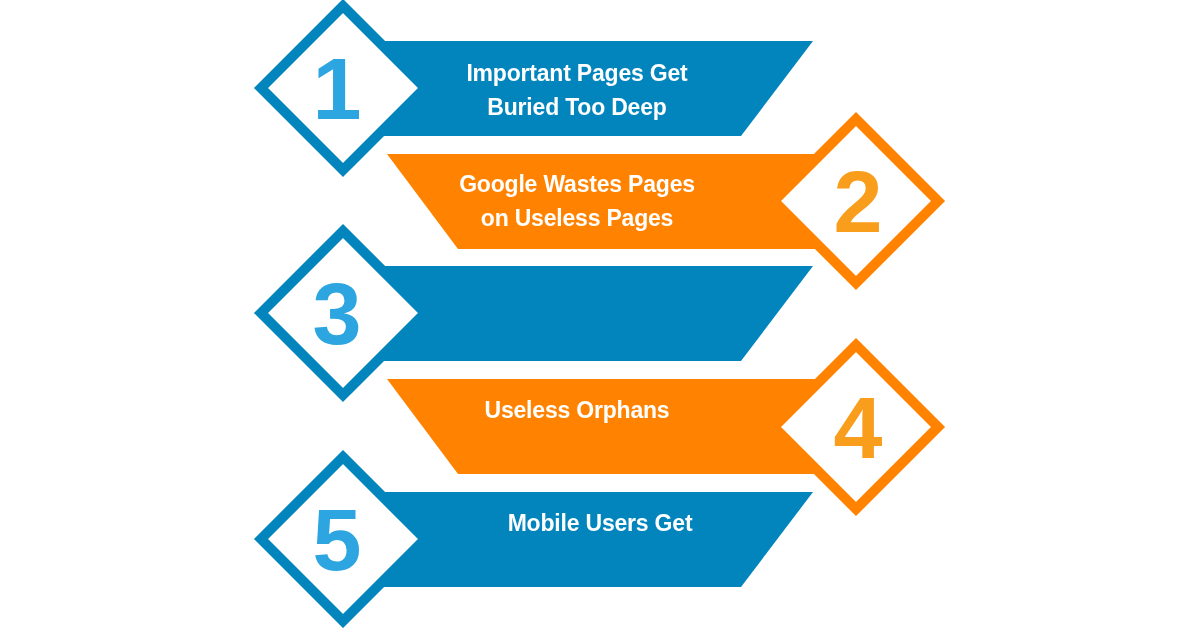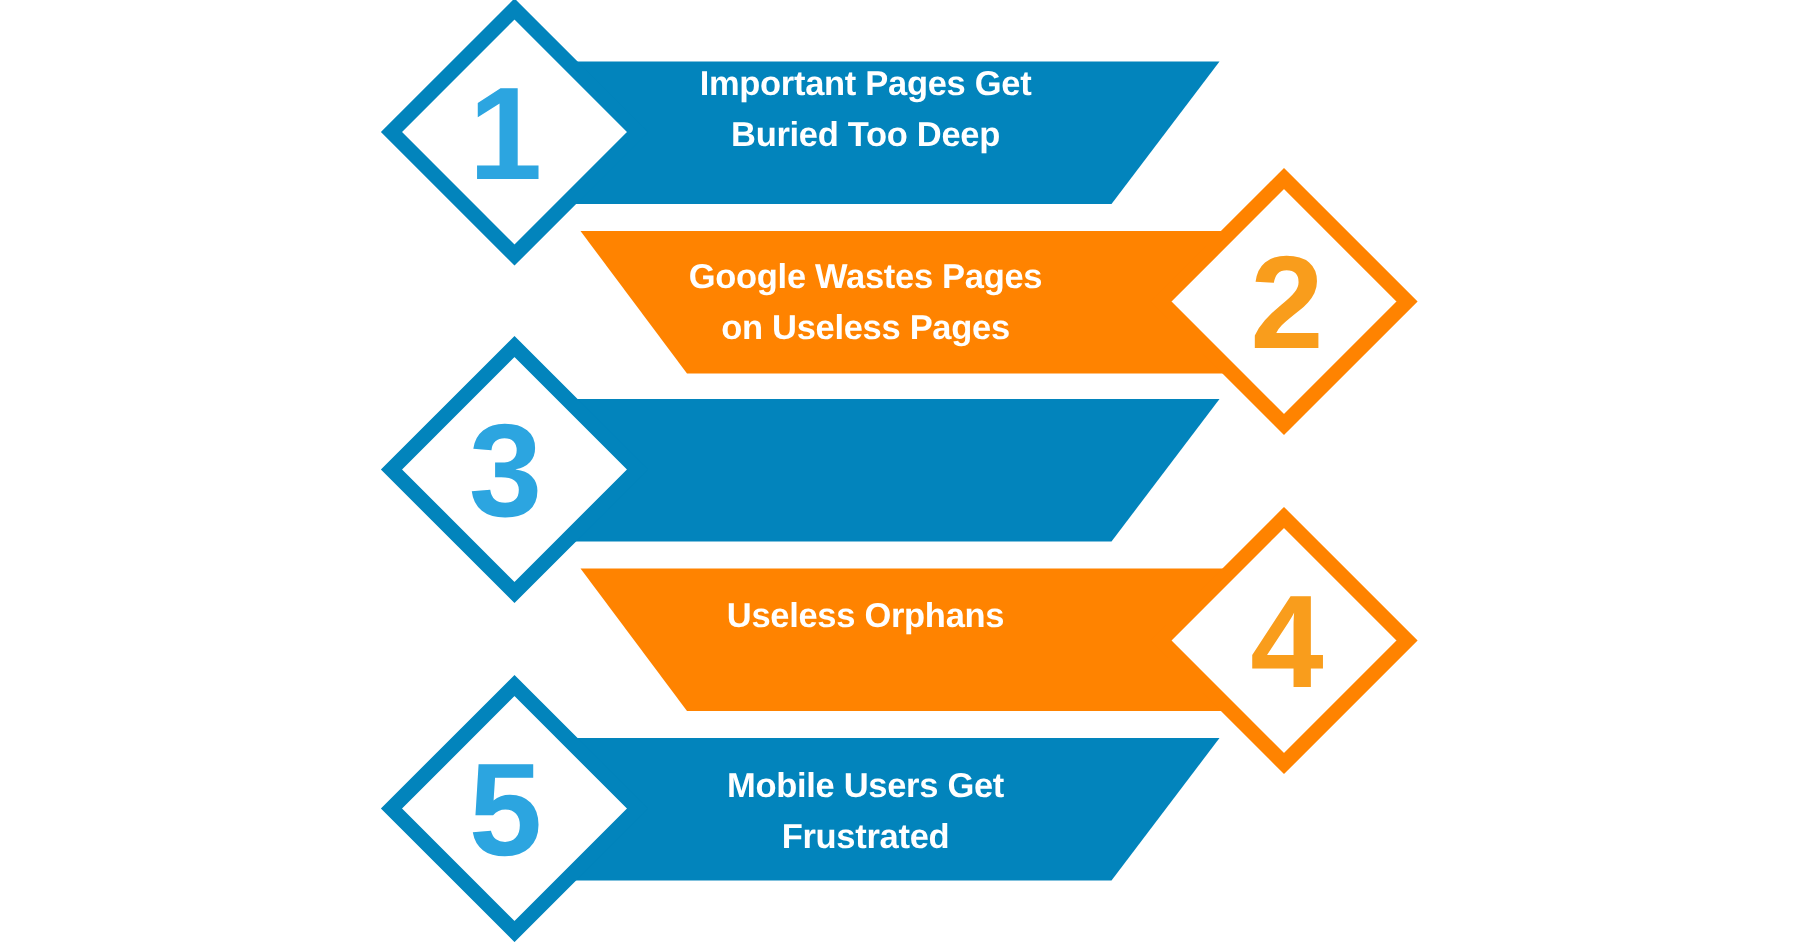--- a/index.html
+++ b/index.html
@@ -32,29 +32,28 @@
   <polygon points="856,345 938,427 856,509 774,427" fill="#ffffff" stroke="#FF8300" stroke-width="10" stroke-linejoin="miter"></polygon>
   <polygon points="343,457 425,539 343,621 261,539" fill="#ffffff" stroke="#0284BC" stroke-width="10" stroke-linejoin="miter"></polygon>
 </svg>
 
 <div class="num" style="left:277px; top:45px; color:#2CA5E0;">1</div>
 <div class="num" style="left:798px; top:158px; color:#F99D1C;">2</div>
 <div class="num" style="left:277px; top:270px; color:#2CA5E0;">3</div>
 <div class="num" style="left:798px; top:384px; color:#F99D1C;">4</div>
 <div class="num" style="left:277px; top:496px; color:#2CA5E0;">5</div>
 
-<div class="banner-text" style="left:427px; top:38px; width:300px;">
+<div class="banner-text" style="left:427px; top:56px; width:300px;">
   <div>Important Pages Get</div>
   <div>Buried Too Deep</div>
 </div>
 <div class="banner-text" style="left:427px; top:167px; width:300px;">
   <div>Google Wastes Pages</div>
   <div>on Useless Pages</div>
 </div>
 <div class="banner-text" style="left:427px; top:280px; width:300px;">
 </div>
 <div class="banner-text" style="left:427px; top:393px; width:300px;">
   <div>Useless Orphans</div>
 </div>
-<div class="banner-text" style="left:427px; top:506px; width:300px;">
+<div class="banner-text" style="left:450px; top:506px; width:300px;">
   <div>Mobile Users Get</div>
-  <div>Frustrated</div>
 </div>
 
 </body></html>

